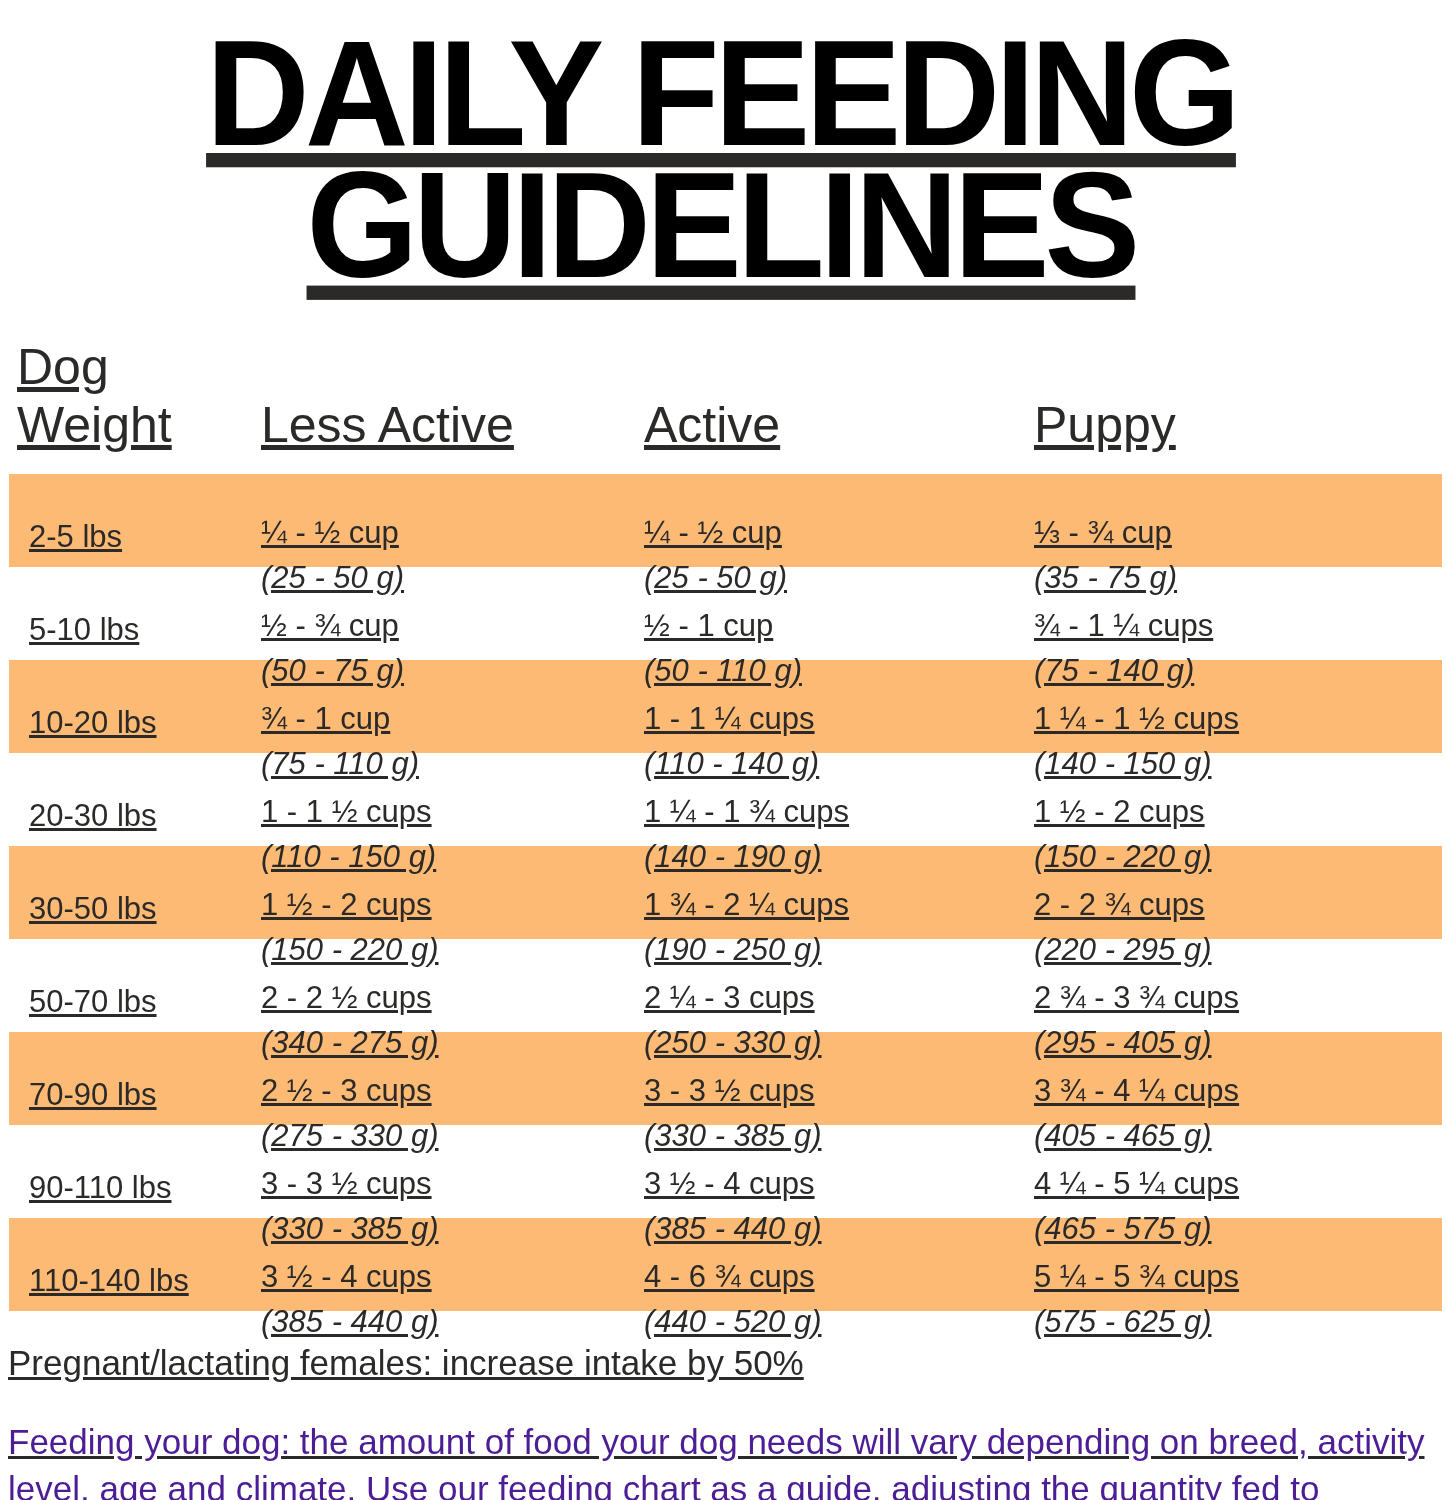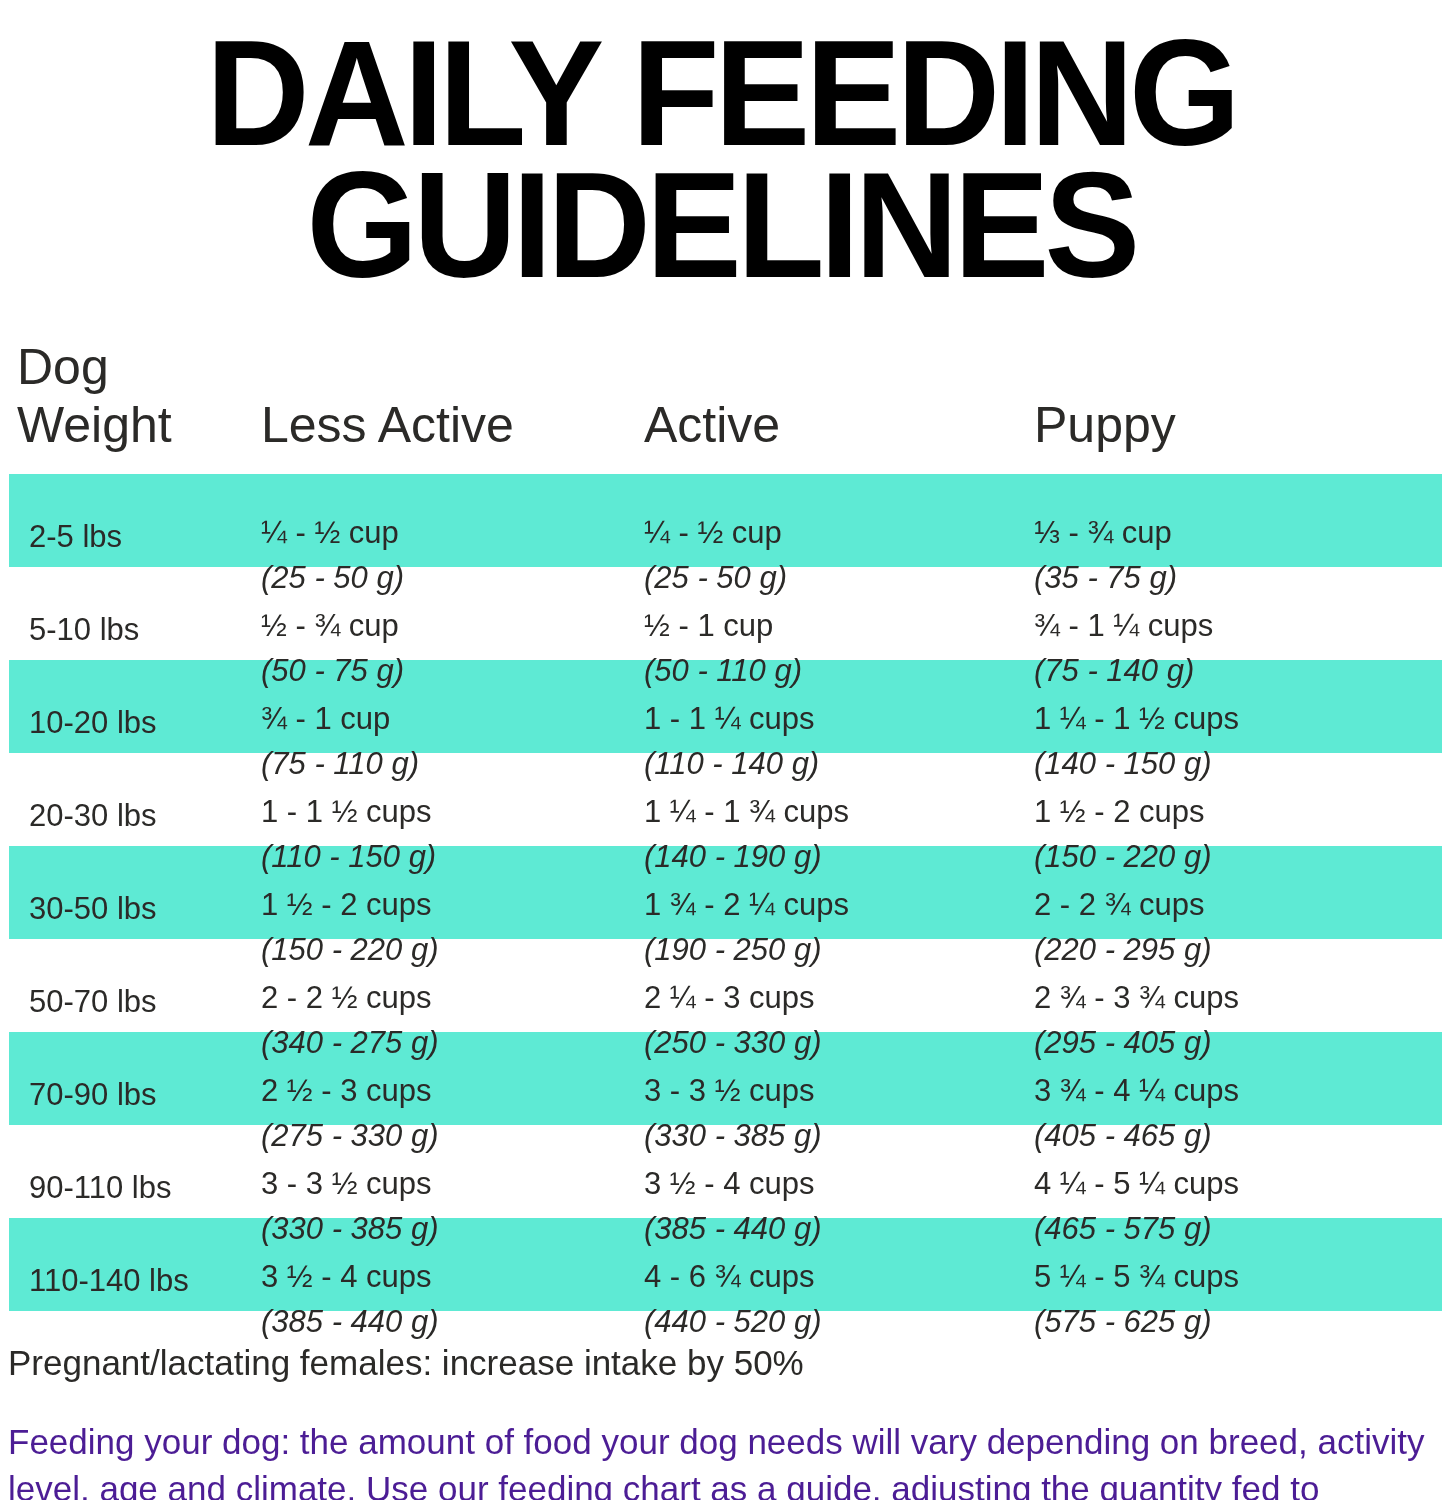--- a/index.html
+++ b/index.html
@@ -9,20 +9,21 @@
     width: 1446px;
     height: 1500px;
     overflow: hidden;
     font-family: "Liberation Sans", "DejaVu Sans", sans-serif;
     color: #2b2a28;
   }
   .page {
     width: 1442px;
     height: 1500px;
     position: relative;
+    text-decoration: underline;
   }
   .title {
     text-align: center;
     font-weight: 900;
     font-size: 148px;
     line-height: 0.88;
     letter-spacing: -5px;
     padding-top: 26px;
     color: #000000;
     transform: scale(0.97, 1.02);
@@ -39,21 +40,21 @@
     padding-bottom: 20px;
     font-size: 50px;
     font-weight: 400;
     color: #2b2a28;
   }
   .thead .h0 { padding-left: 8px; line-height: 1.16; }
   .trow {
     height: 93px;
     align-items: center;
   }
-  .trow.stripe { background: #5eead4; }
+  .trow.stripe { background: #fdba74; }
   .weight-cell {
     padding-left: 20px;
     font-size: 31px;
   }
   .amount-cell { font-size: 31px; }
   .cups { line-height: 45px; margin-top: 36px; }
   .grams { line-height: 45px; font-style: italic; }
   .note-pregnant {
     font-size: 35px;
     margin: 32px 0 0 8px;

